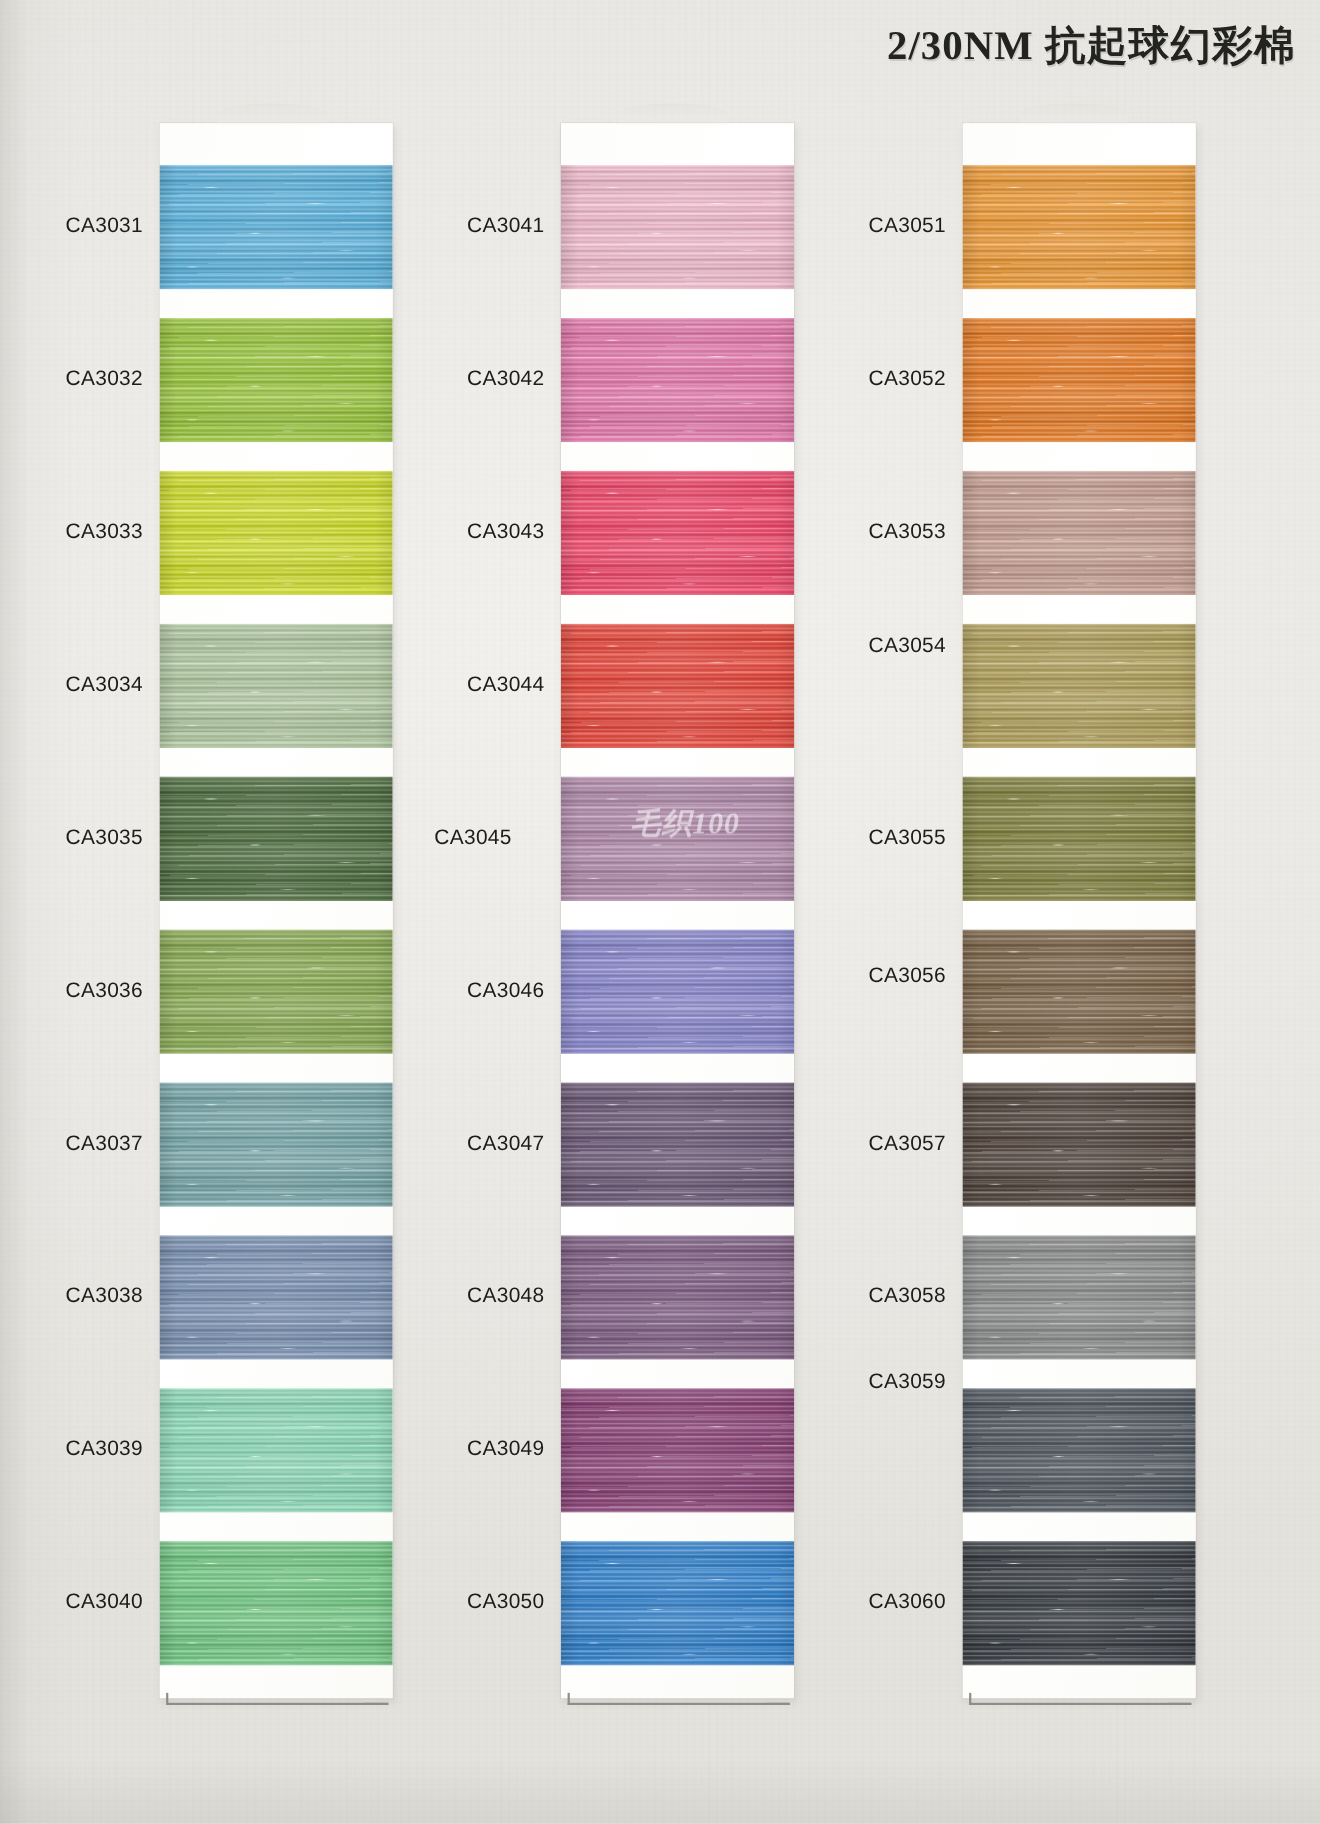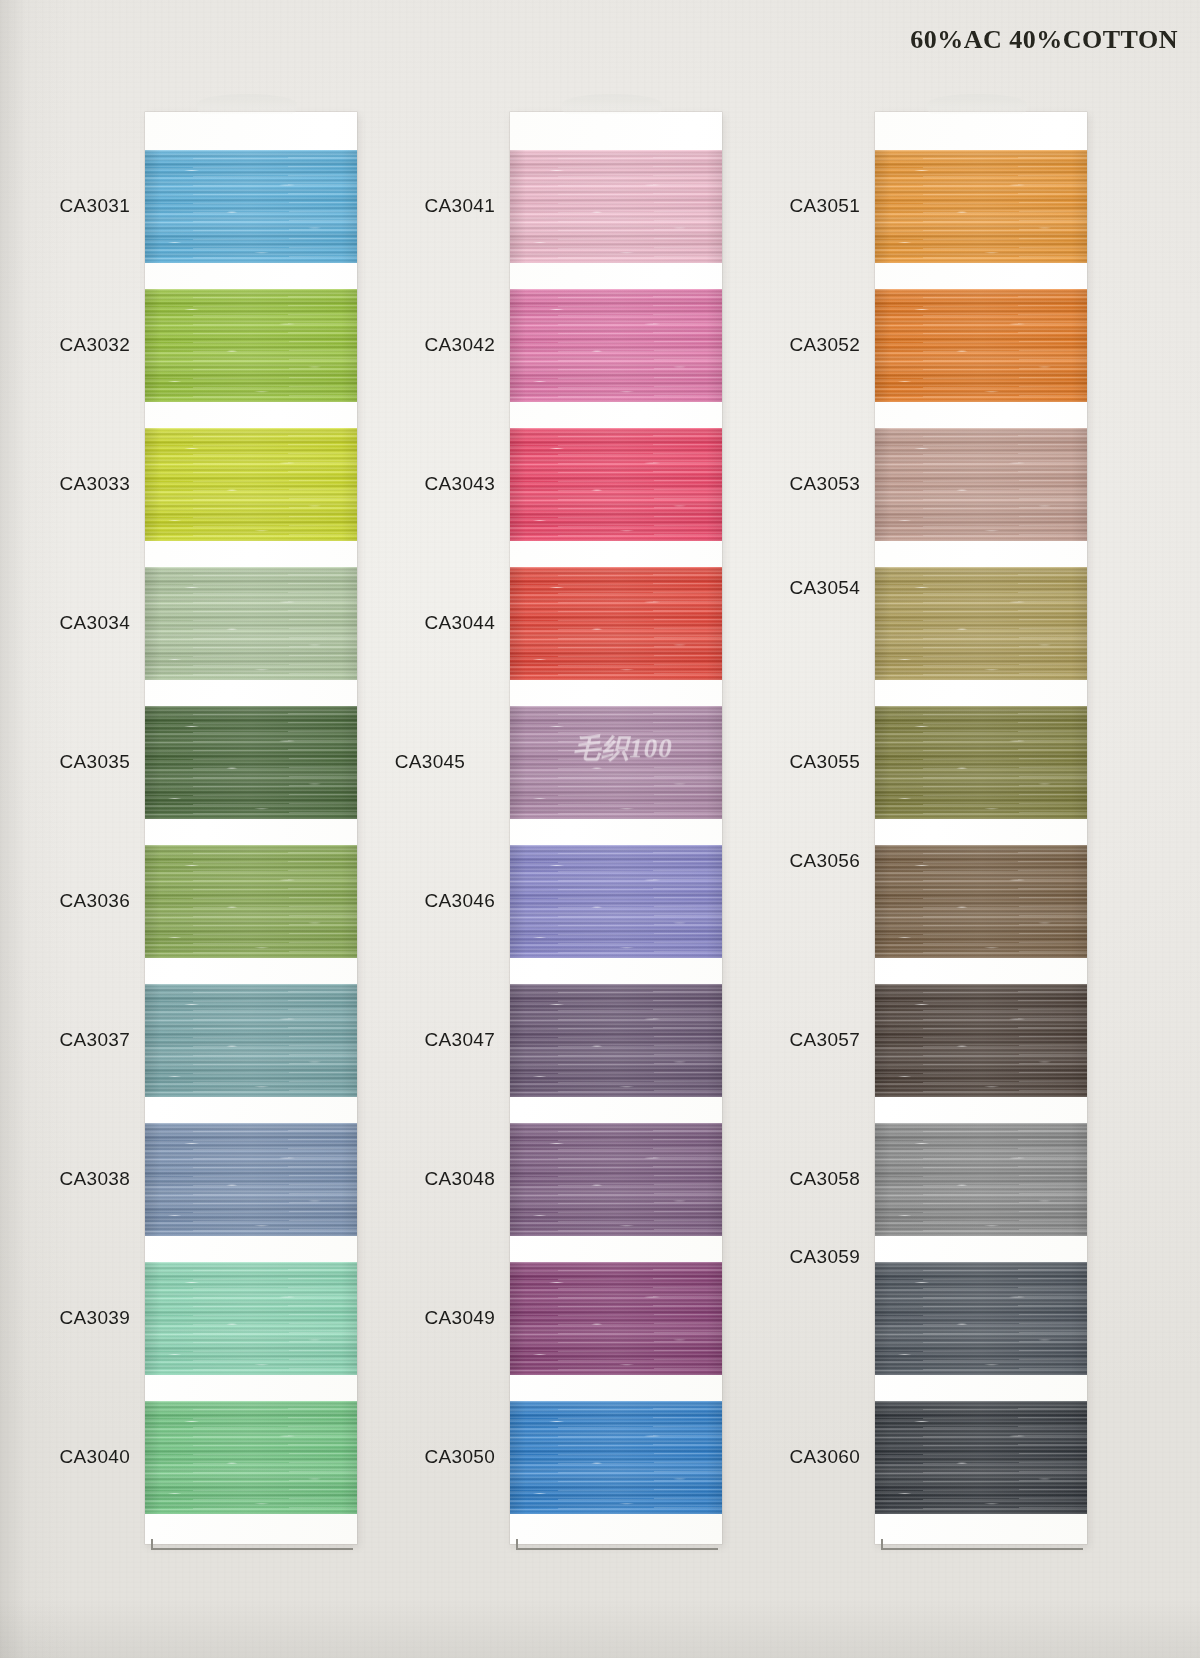--- a/index.html
+++ b/index.html
@@ -227,21 +227,21 @@
   }
 </style>
 </head>
 <body>
 
 <div id="paper-bg"></div>
 <div id="paper-noise"></div>
 <div id="edge-shade"></div>
 
 <div id="header">
-  <div id="subtitle">60%AC 40%COTTON</div>
+  <div id="title">2/30NM 抗起球幻彩棉</div>
 </div>
 
 <div class="column" id="col-0">
   <div class="card">
     <div class="card-tab"></div>
     <div class="card-clip"></div>
   </div>
 <div class="swatch" style="top: 150px; height: 113px; left: 145px;">
       <div class="base" style="background: rgb(91, 180, 224);"></div>
       <div class="bands"></div>
@@ -480,21 +480,21 @@
     </div>
     <div class="swatch-label" style="top: 750.5px;">CA3055</div>
     <div class="swatch" style="top: 845px; height: 113px; left: 145px;">
       <div class="base" style="background: rgb(123, 98, 70);"></div>
       <div class="bands"></div>
       <div class="threads"></div>
       <div class="threads2"></div>
       <div class="shade"></div>
       <div class="flecks"></div>
     </div>
-    <div class="swatch-label" style="top: 850px;">CA3056</div>
+    <div class="swatch-label" style="top: 877px;">CA3056</div>
     <div class="swatch" style="top: 984px; height: 113px; left: 145px;">
       <div class="base" style="background: rgb(78, 65, 57);"></div>
       <div class="bands"></div>
       <div class="threads"></div>
       <div class="threads2"></div>
       <div class="shade"></div>
       <div class="flecks"></div>
     </div>
     <div class="swatch-label" style="top: 1028.5px;">CA3057</div>
     <div class="swatch" style="top: 1123px; height: 113px; left: 145px;">

